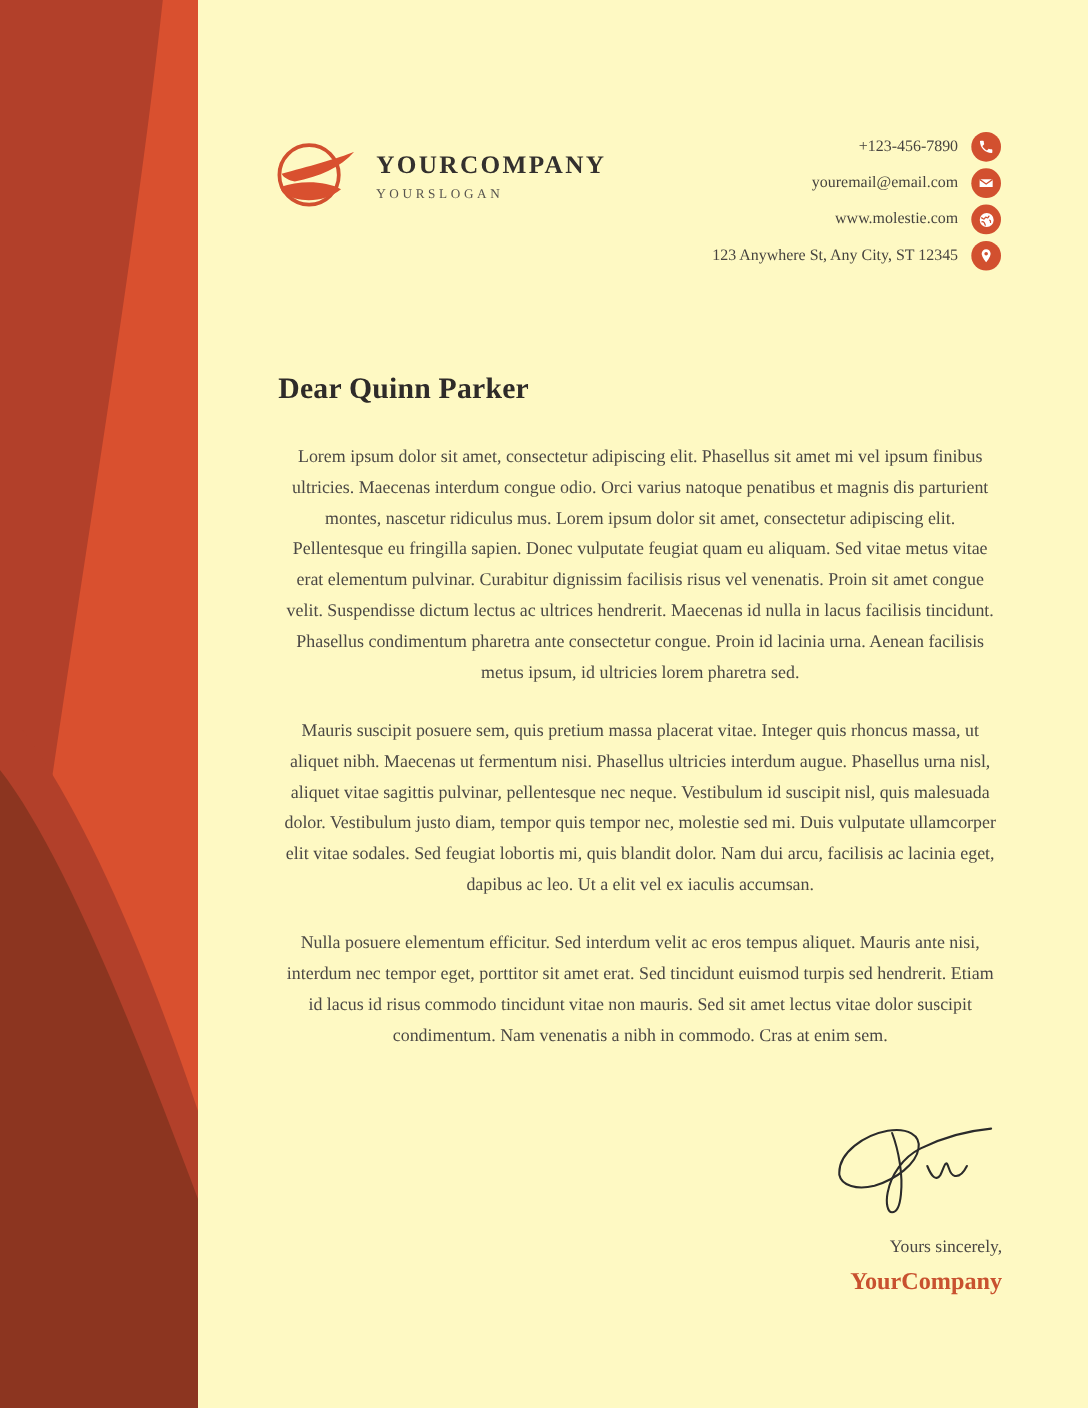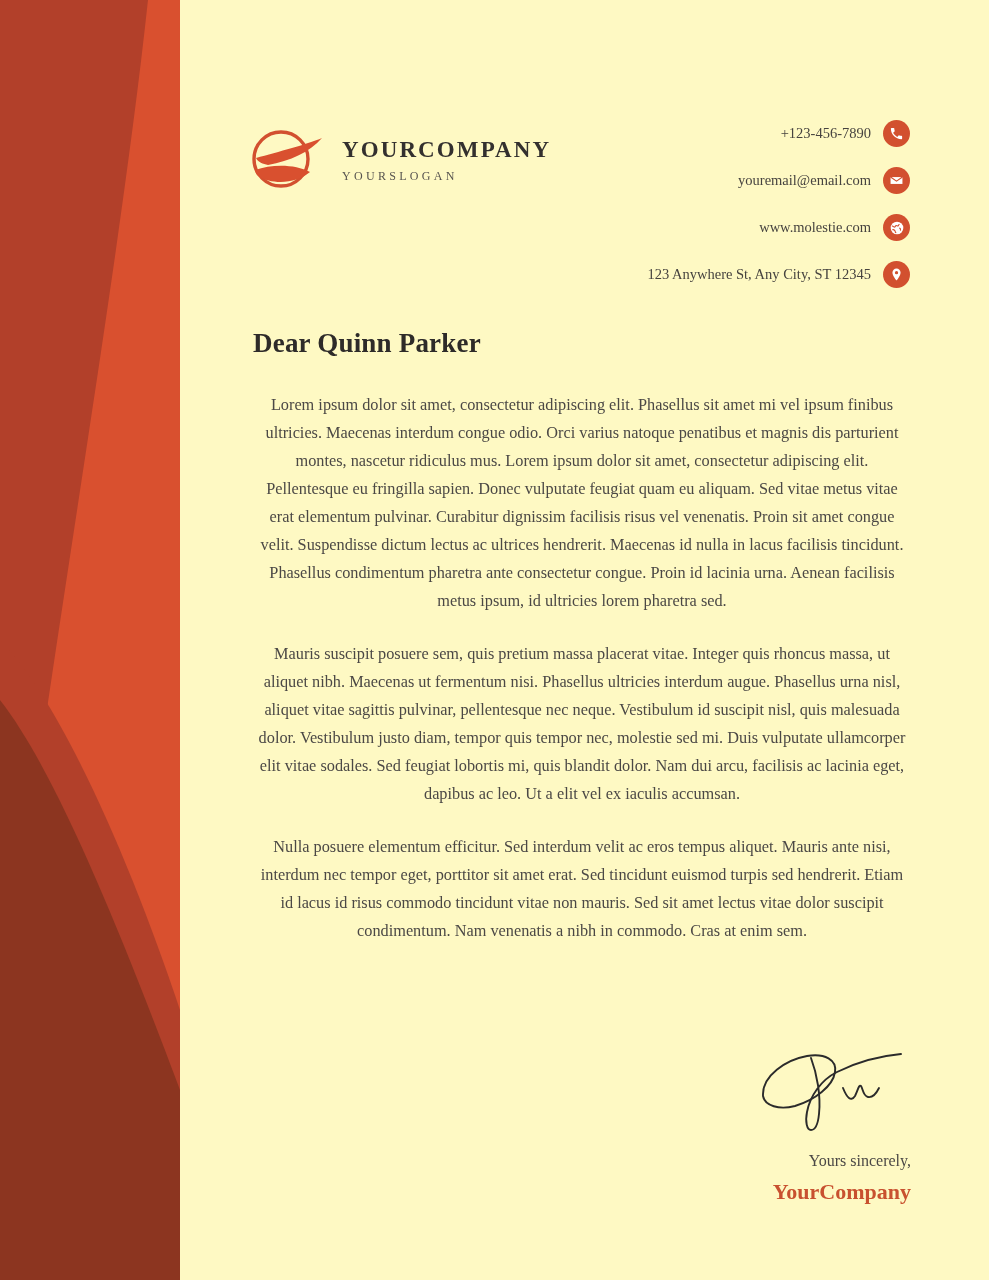--- a/index.html
+++ b/index.html
@@ -75,21 +75,21 @@
     white-space: nowrap;
   }
 
   .contacts {
     position: absolute;
     right: 0;
     top: 0;
     display: flex;
     flex-direction: column;
     align-items: flex-end;
-    gap: 20px;
+    gap: 6px;
   }
   .contact-row {
     display: flex;
     align-items: center;
     justify-content: flex-end;
     height: 27px;
   }
   .contact-text {
     font-family: "Liberation Serif", serif;
     font-size: 14.5px;
@@ -106,21 +106,21 @@
     align-items: center;
     justify-content: center;
     flex: 0 0 auto;
   }
   .contact-icon svg { display: block; }
 
   
   .letter {
     position: absolute;
     left: 253px;
-    top: 328px;
+    top: 338px;
     width: 658px;
   }
   .greeting {
     font-family: "Liberation Serif", serif;
     font-size: 27px;
     font-weight: bold;
     color: #2E2B29;
     margin: 0 0 32px 0;
     letter-spacing: 0.2px;
   }
@@ -131,21 +131,21 @@
     color: #4B4845;
     margin: 0 0 25px 0;
     text-align: center;
   }
   .para:last-child { margin-bottom: 0; }
 
   
   .signature {
     position: absolute;
     right: 78px;
-    top: 1044px;
+    top: 1016px;
     width: 220px;
     text-align: right;
   }
   .sig-mark {
     display: block;
     margin-left: auto;
     margin-right: 0;
   }
   .sig-closing {
     font-family: "Liberation Serif", serif;

